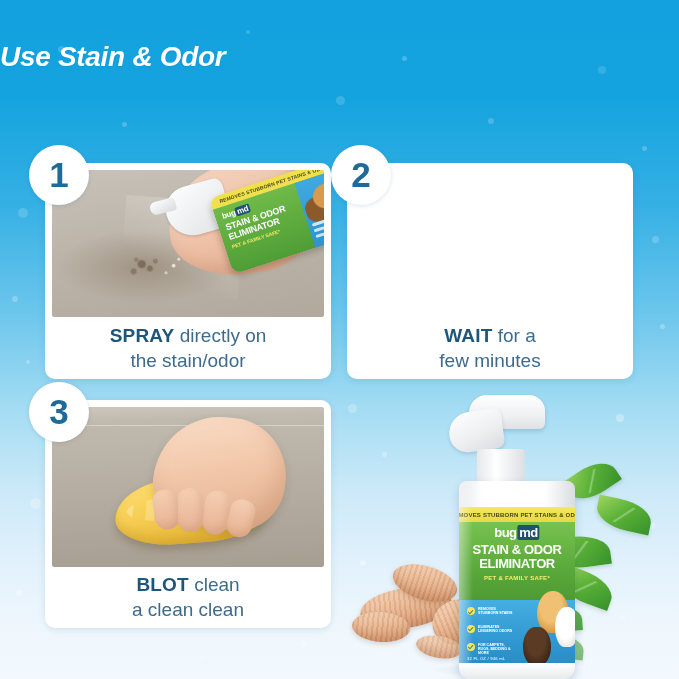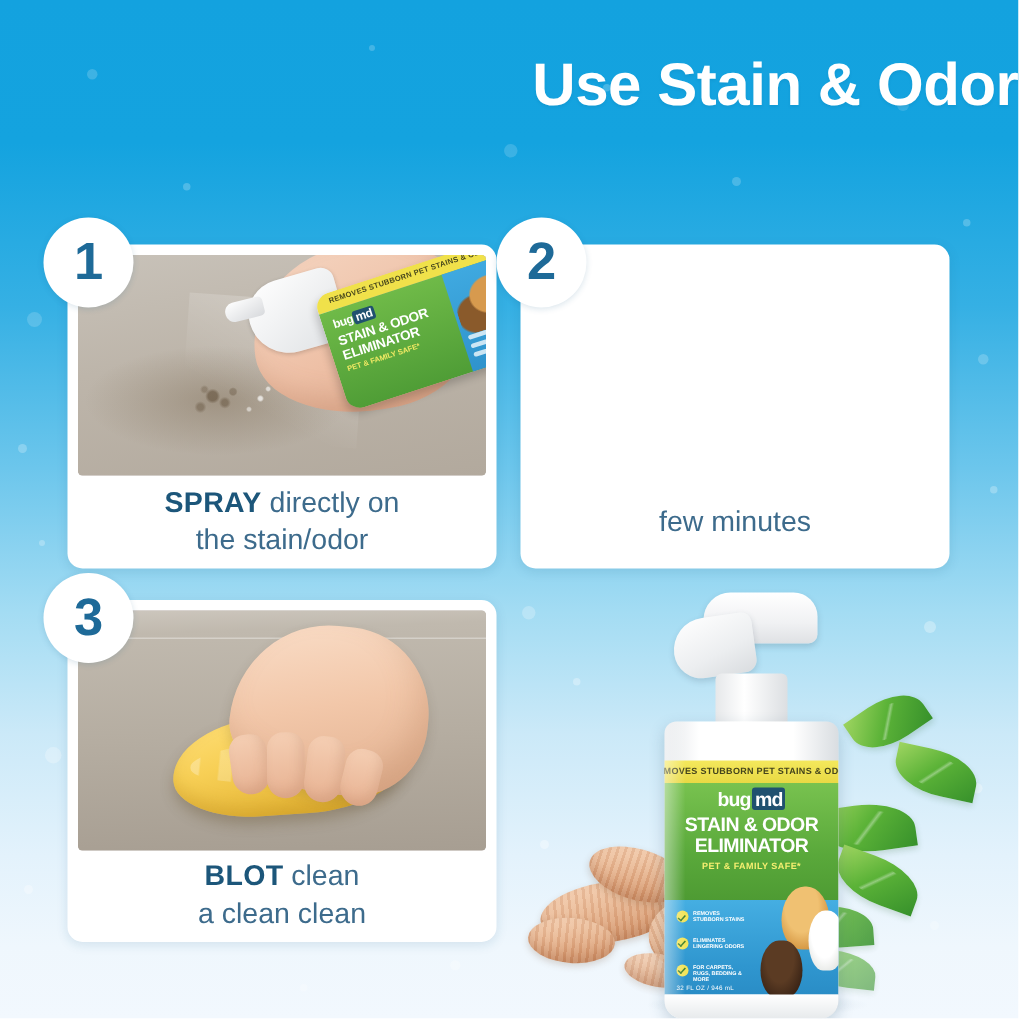--- a/index.html
+++ b/index.html
@@ -21,28 +21,29 @@
   
   .bokeh { position: absolute; inset: 0; pointer-events: none; }
   .bokeh i {
     position: absolute; border-radius: 50%;
     background: #ffffff; display: block;
   }
 
   
   .title {
     position: absolute; top: 34px; left: 0; right: 0;
-    text-align: right;
+    text-align: left;
     color: #ffffff;
-    font-size: 40px;
+    font-size: 28px;
     line-height: 46px;
     font-weight: bold;
     letter-spacing: -0.3px;
     text-shadow: 0 1px 2px rgba(10,80,120,.10);
     z-index: 4;
+    font-style: italic;
   }
   .title .ln { display: block; white-space: nowrap; }
 
   
   .card {
     position: absolute;
     background: #ffffff;
     border-radius: 10px;
     box-shadow: 0 2px 7px rgba(20,90,130,.13);
     overflow: visible;
@@ -318,21 +319,21 @@
     border-radius: 26px 8px 10px 22px;
     transform: rotate(-8deg);
     box-shadow: 0 2px 4px rgba(60,80,100,.20);
   }
   .b-neck {
     position:absolute; left:34px; top:54px; width:48px; height:38px;
     background: linear-gradient(90deg,#e6e8ea,#ffffff 40%, #dcdfe2);
     border-radius: 4px;
   }
   .b-body {
-    position:absolute; left:0; top: 86px; width: 116px; height: 198px;
+    position:absolute; left:16px; top: 86px; width: 116px; height: 198px;
     background: linear-gradient(90deg,#e3e6e9 0%, #ffffff 20%, #ffffff 74%, #d9dde1 100%);
     border-radius: 8px 8px 12px 12px;
     box-shadow: 0 4px 10px rgba(40,80,110,.22);
     overflow: hidden;
   }
   .lbl { position:absolute; left:0; right:0; }
   .lbl-yellow {
     top: 26px; height: 15px;
     background: linear-gradient(180deg,#f4e85c,#e8d944);
     display:flex; align-items:center; justify-content:center;
@@ -489,20 +490,21 @@
     </div>
     <div class="caption">
       <span><b>SPRAY</b><span> directly on</span></span>
       <span class="cap-l2">the stain/odor</span>
     </div>
   </div>
 
   <div class="card" id="card2">
     <div class="badge">2</div>
     <div class="caption">
+      <span><b>WAIT</b><span> for a</span></span>
       <span class="cap-l2">few minutes</span>
     </div>
   </div>
 
   <div class="card" id="card3">
     <div class="badge">3</div>
     <div class="photo">
       <div class="carpet3"></div>
       <div class="cloth"></div>
       <div class="hand3">

